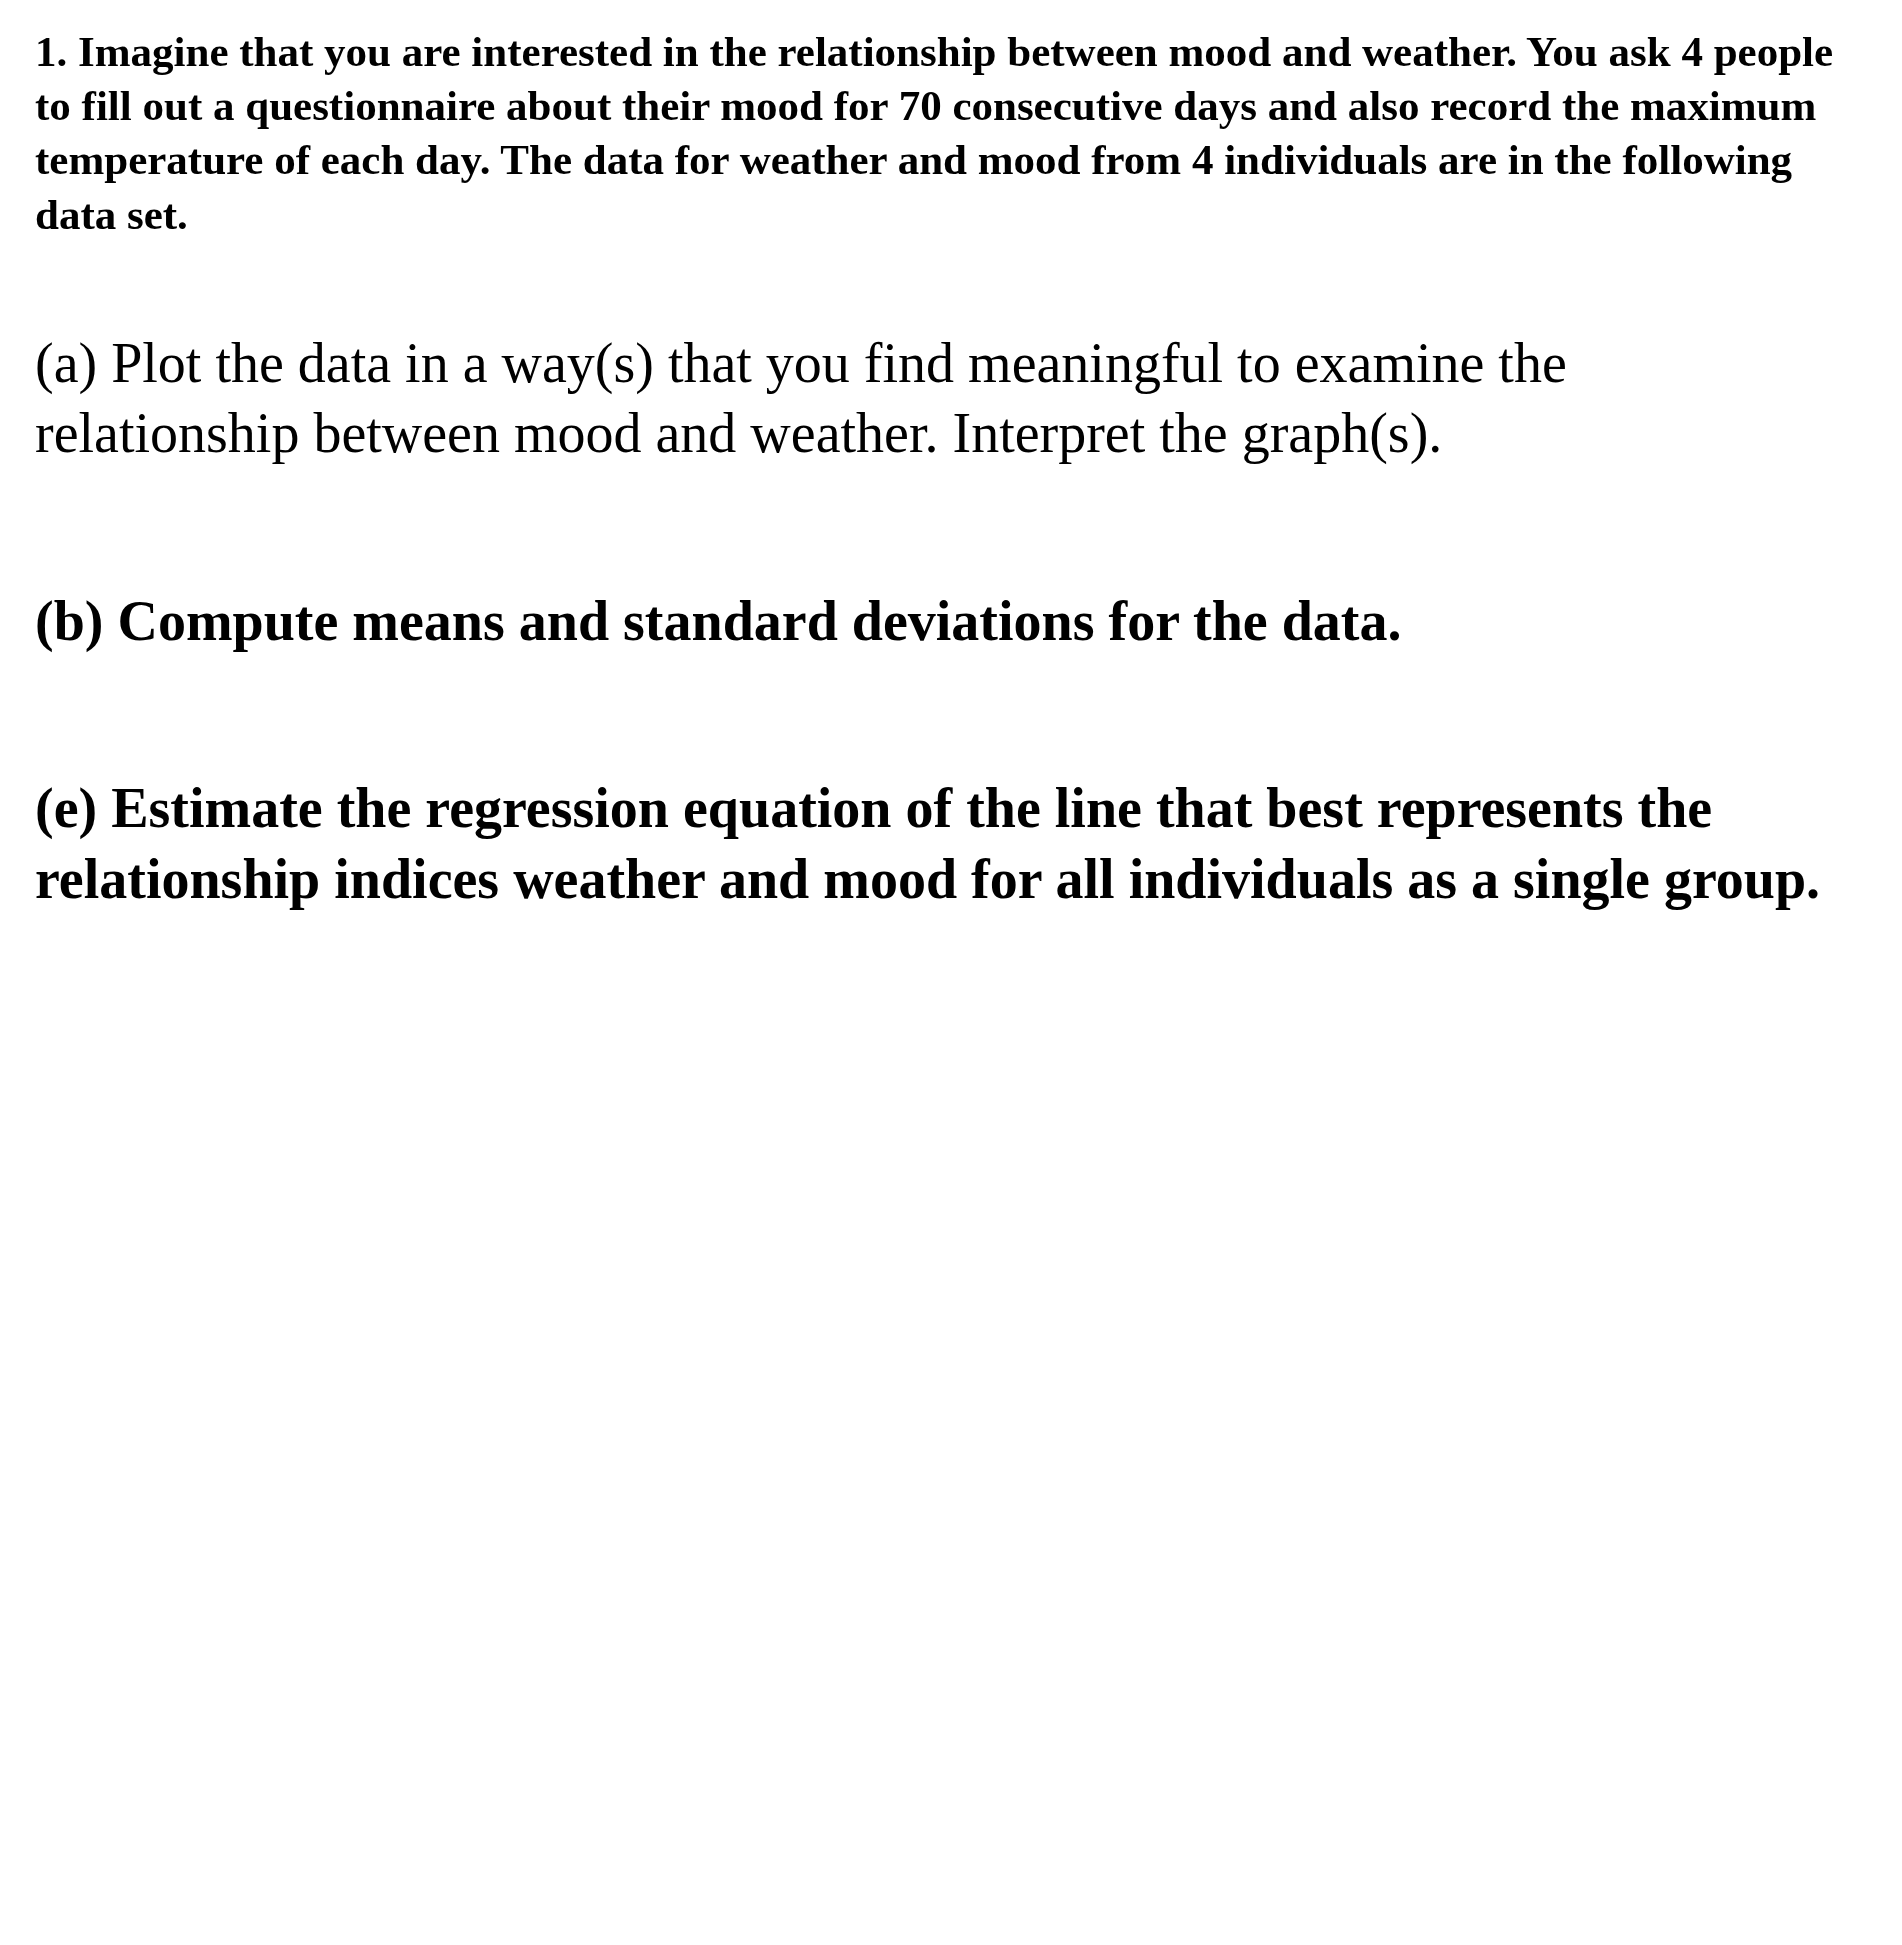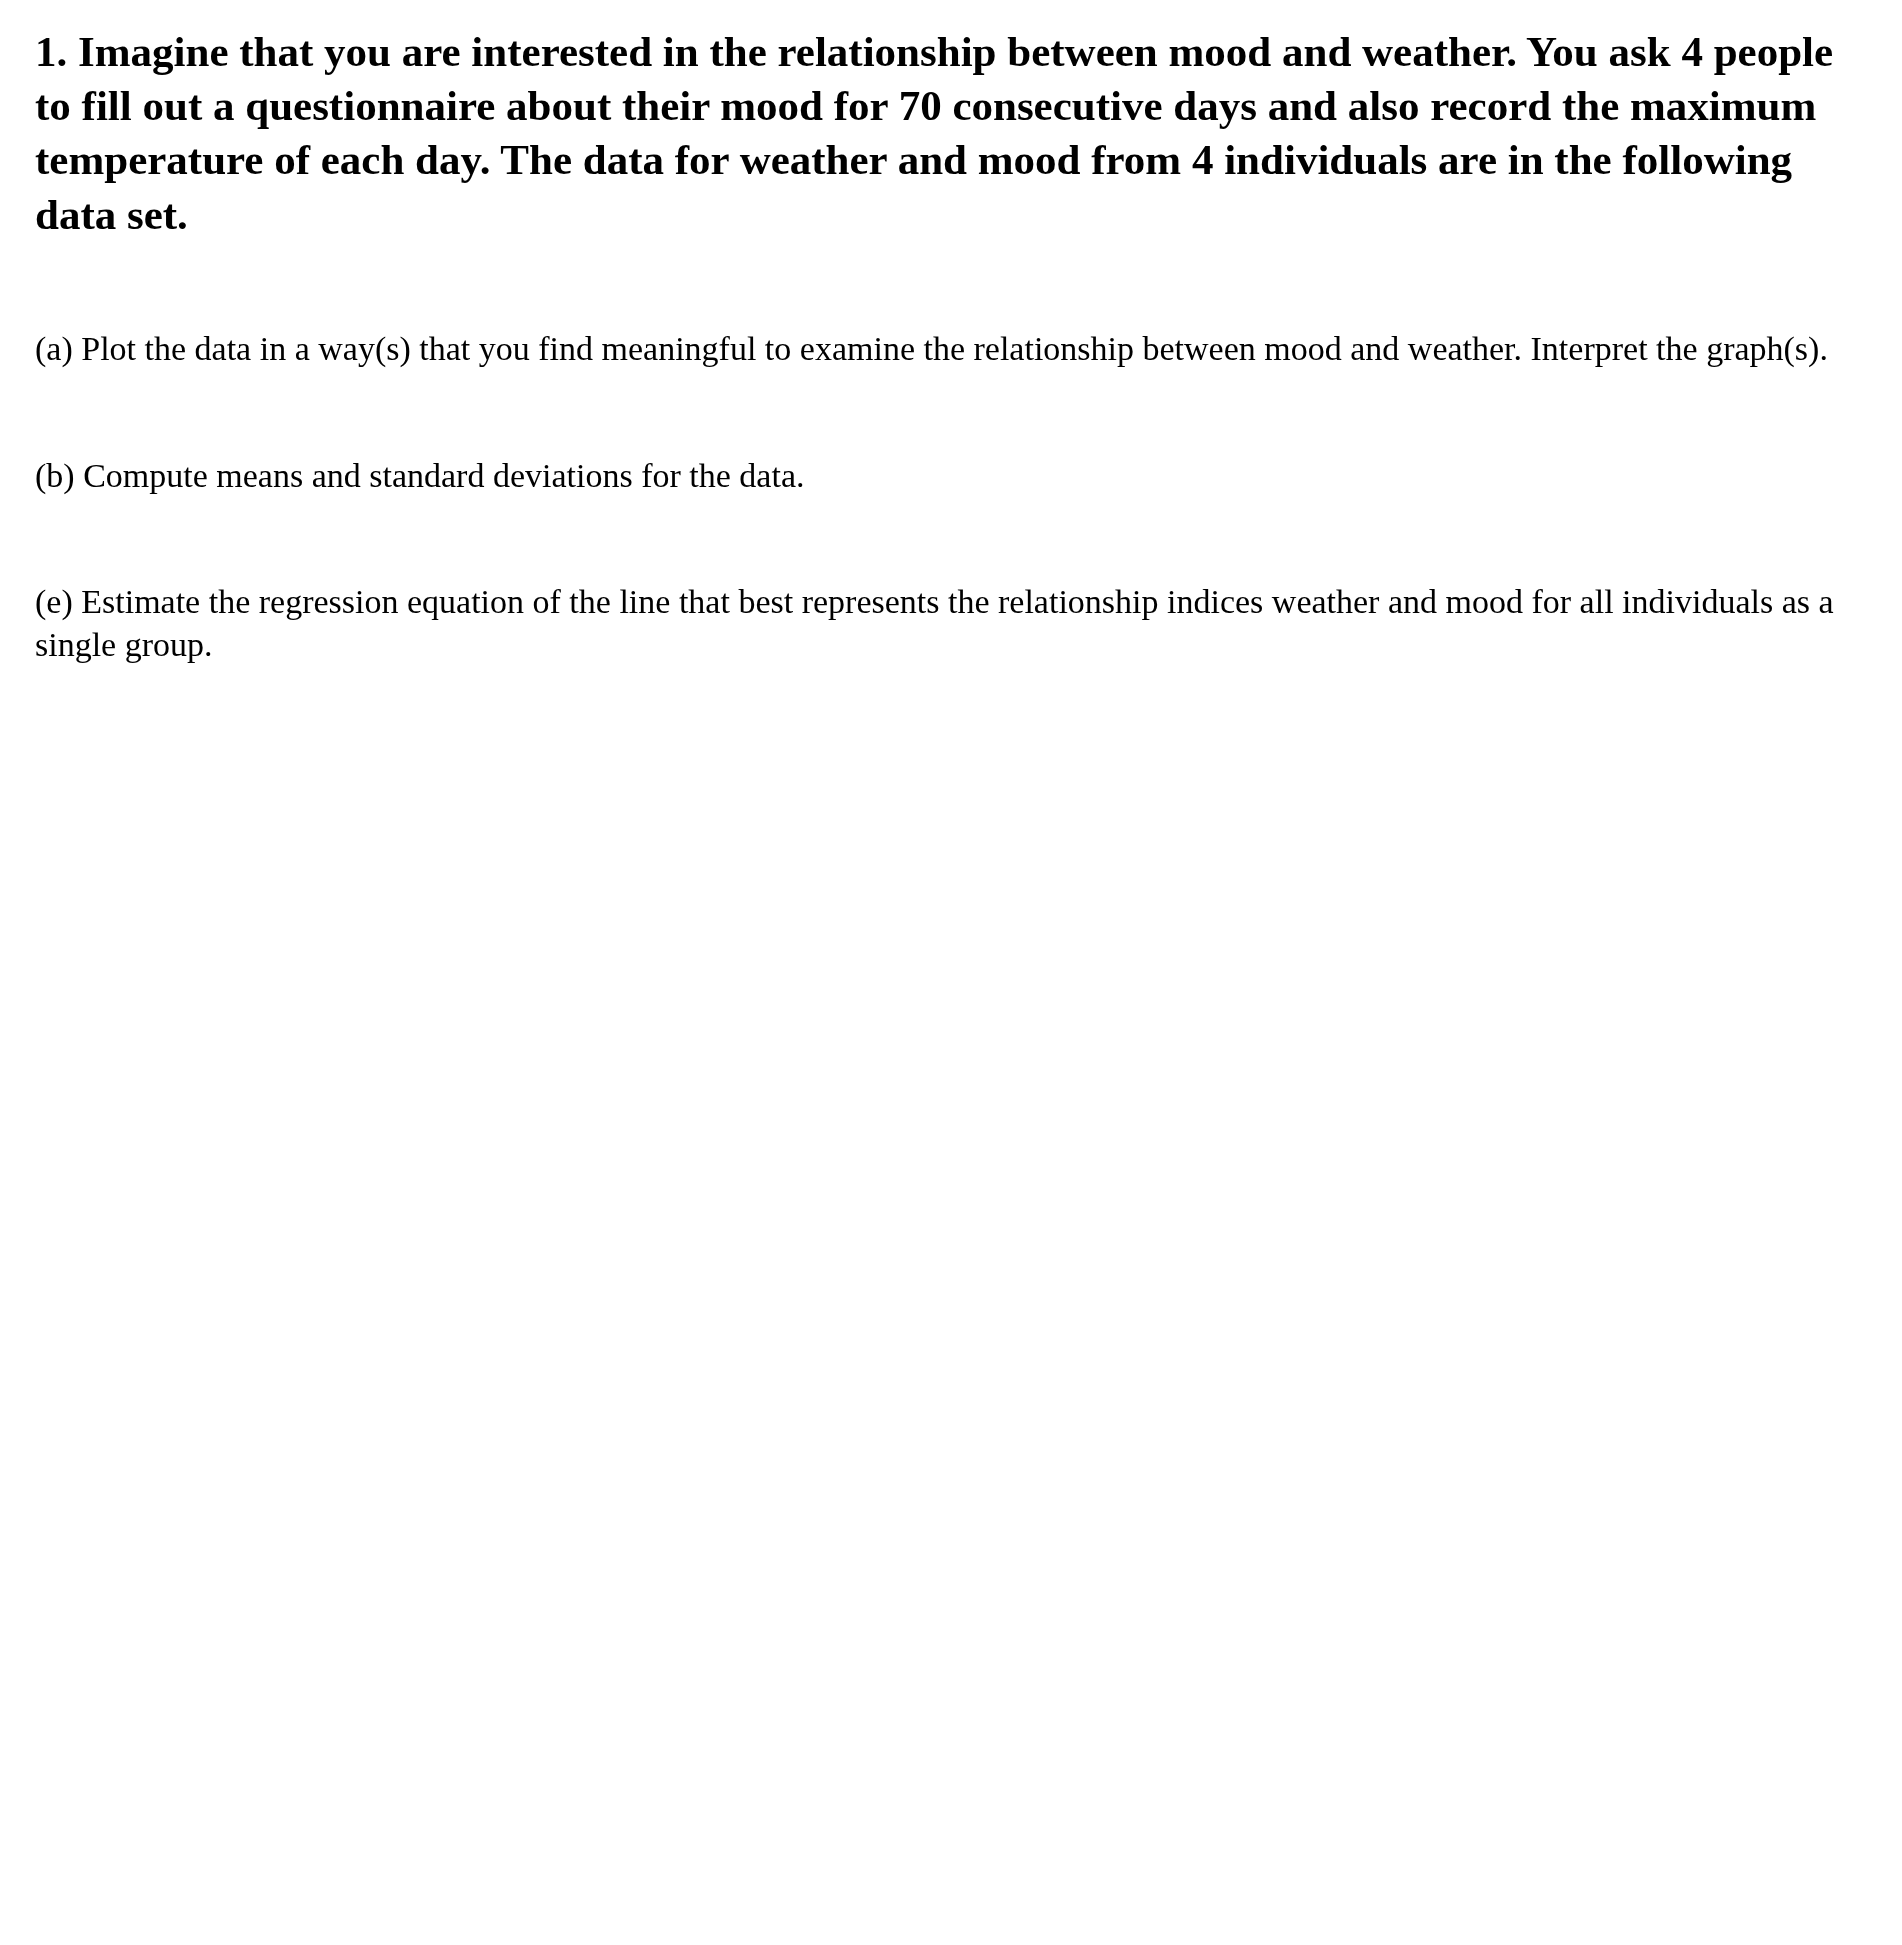--- a/index.html
+++ b/index.html
@@ -20,32 +20,33 @@
   }
 
   .intro {
     font-size: 43px;
     font-weight: bold;
     line-height: 1.26;
     max-width: 1813px;
   }
 
   .q-item {
-    font-size: 34px;
+    font-size: 56px;
     font-weight: normal;
     line-height: 1.26;
     max-width: 1813px;
   }
 
   .q-item.first {
     margin-top: 86px;
   }
 
   .q-item.spaced {
-    margin-top: 84px;
+    margin-top: 117px;
+    font-weight: bold;
   }
 </style>
 </head>
 <body>
 
 <div class="page">
 
   <p class="intro">1. Imagine that you are interested in the relationship between mood and weather. You ask 4 people to fill out a questionnaire about their mood for 70 consecutive days and also record the maximum temperature of each day. The data for weather and mood from 4 individuals are in the following data set.</p>
 
   <p class="q-item first">(a) Plot the data in a way(s) that you find meaningful to examine the relationship between mood and weather. Interpret the graph(s).</p>

